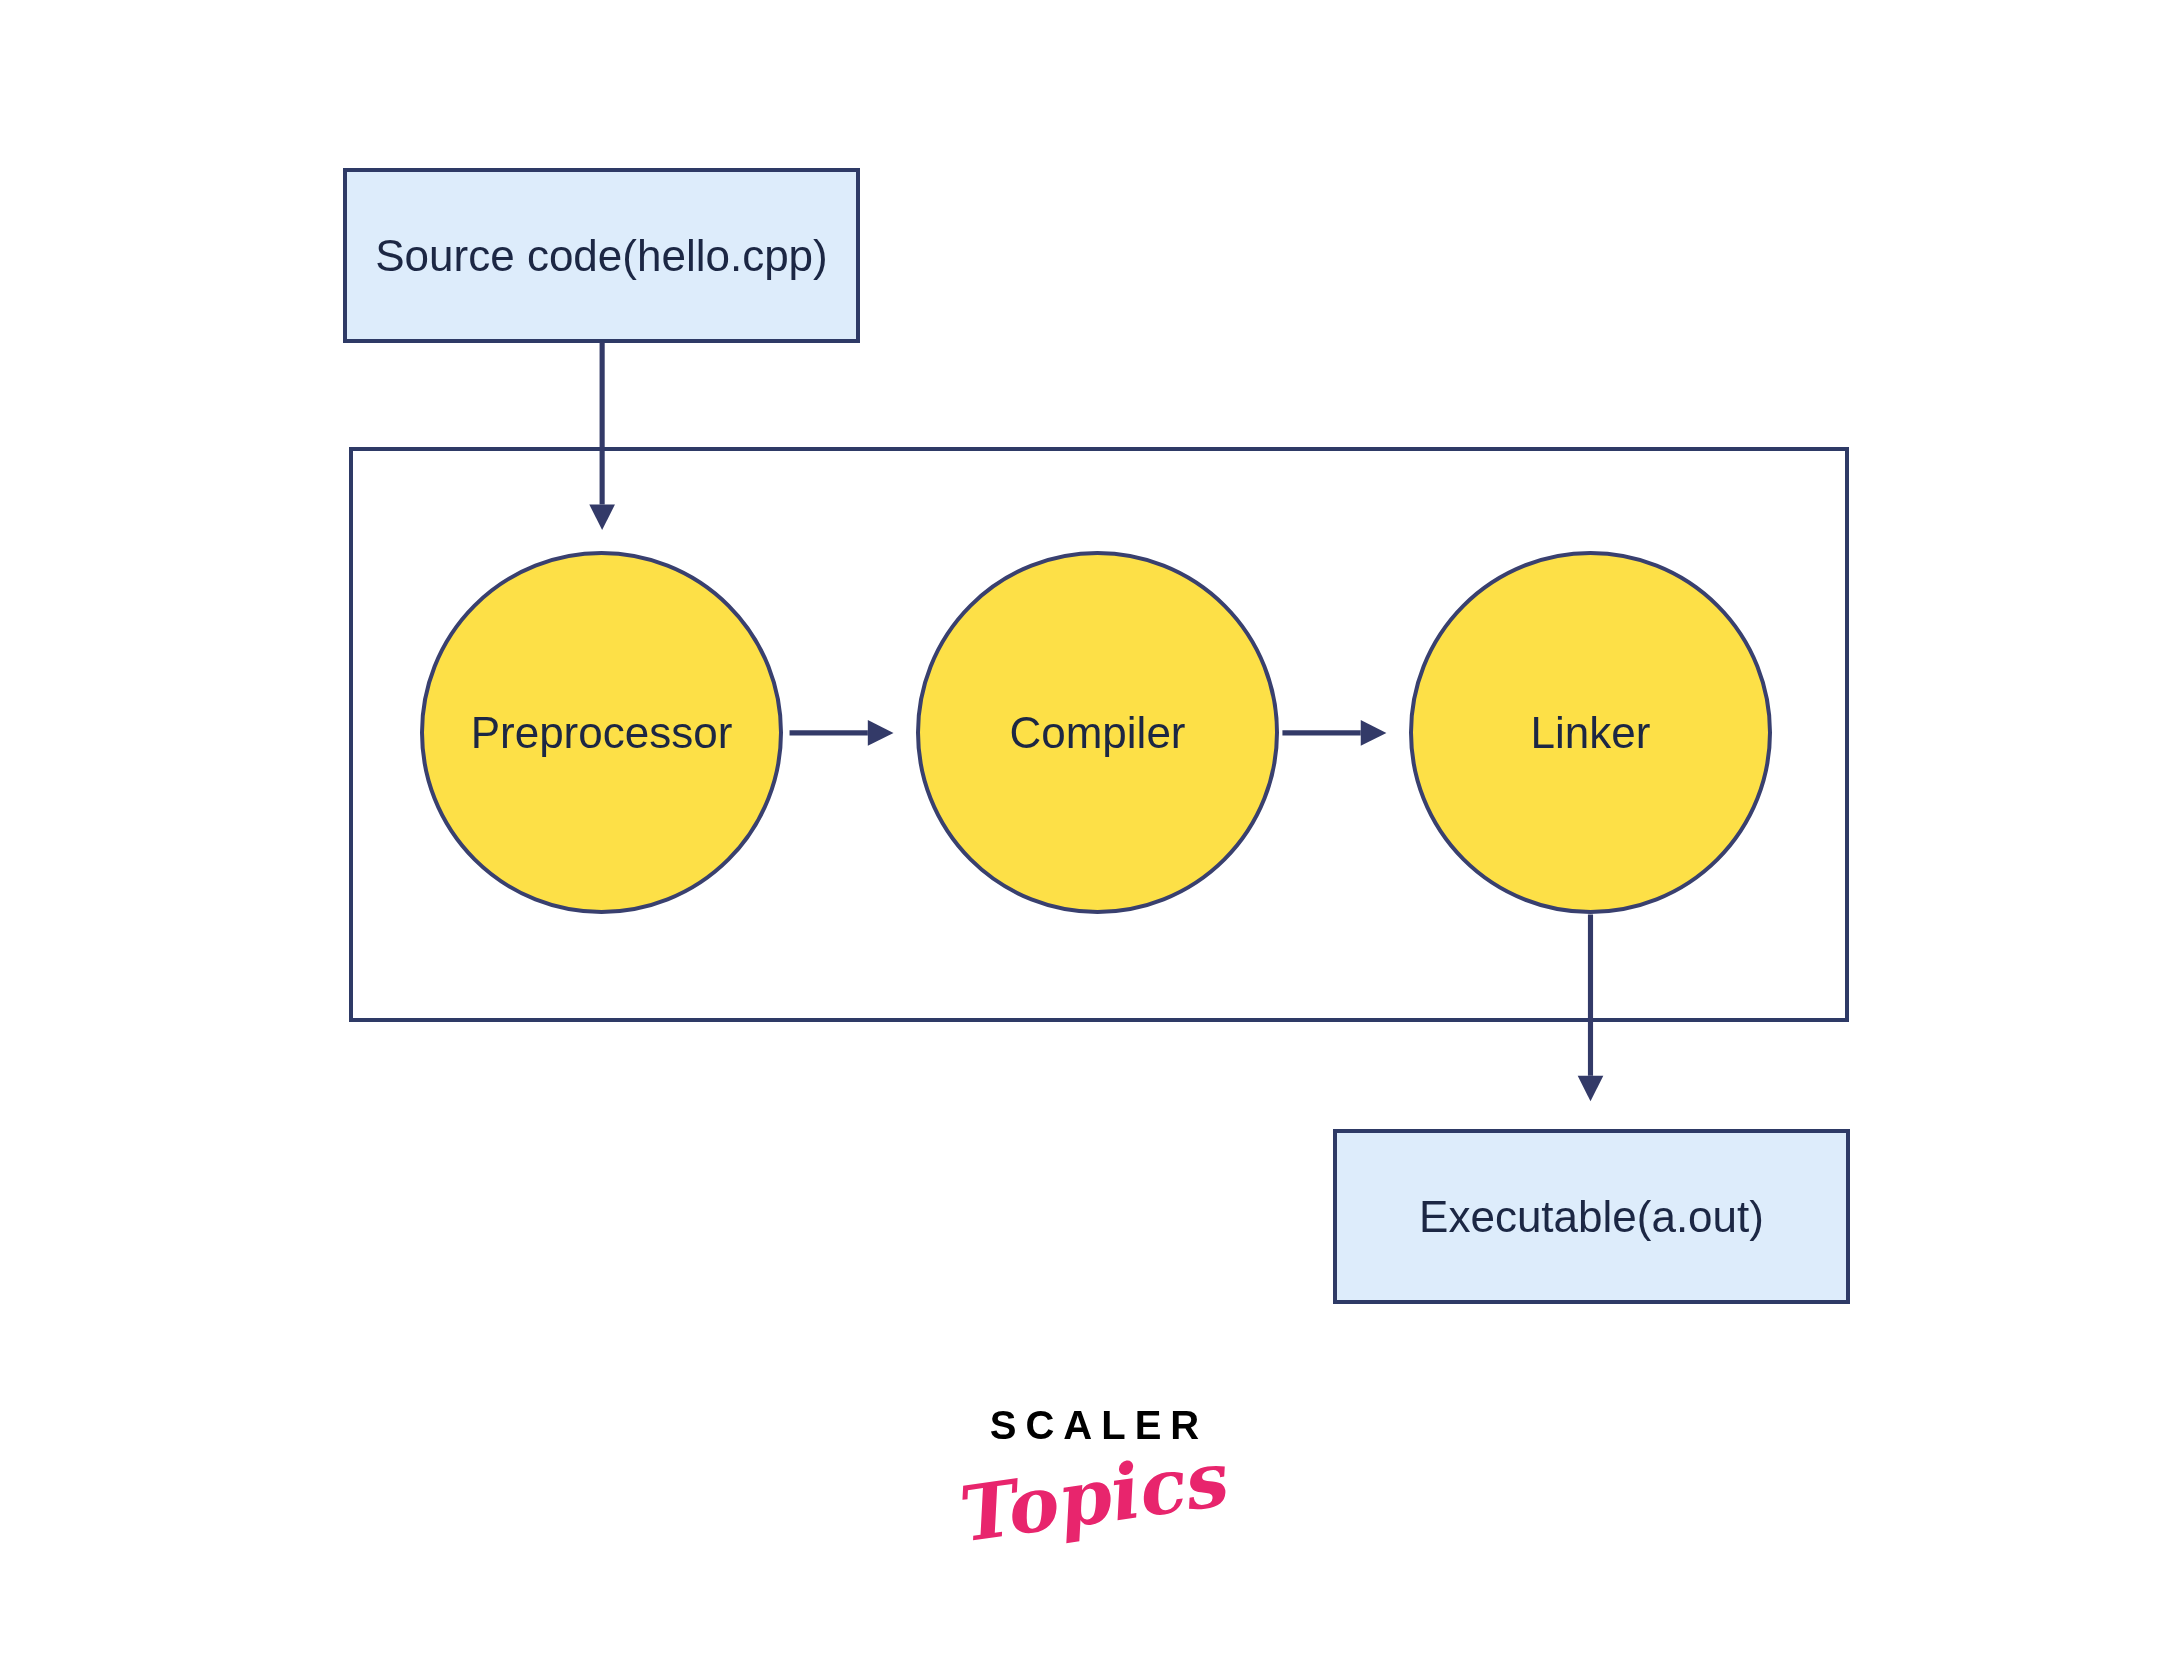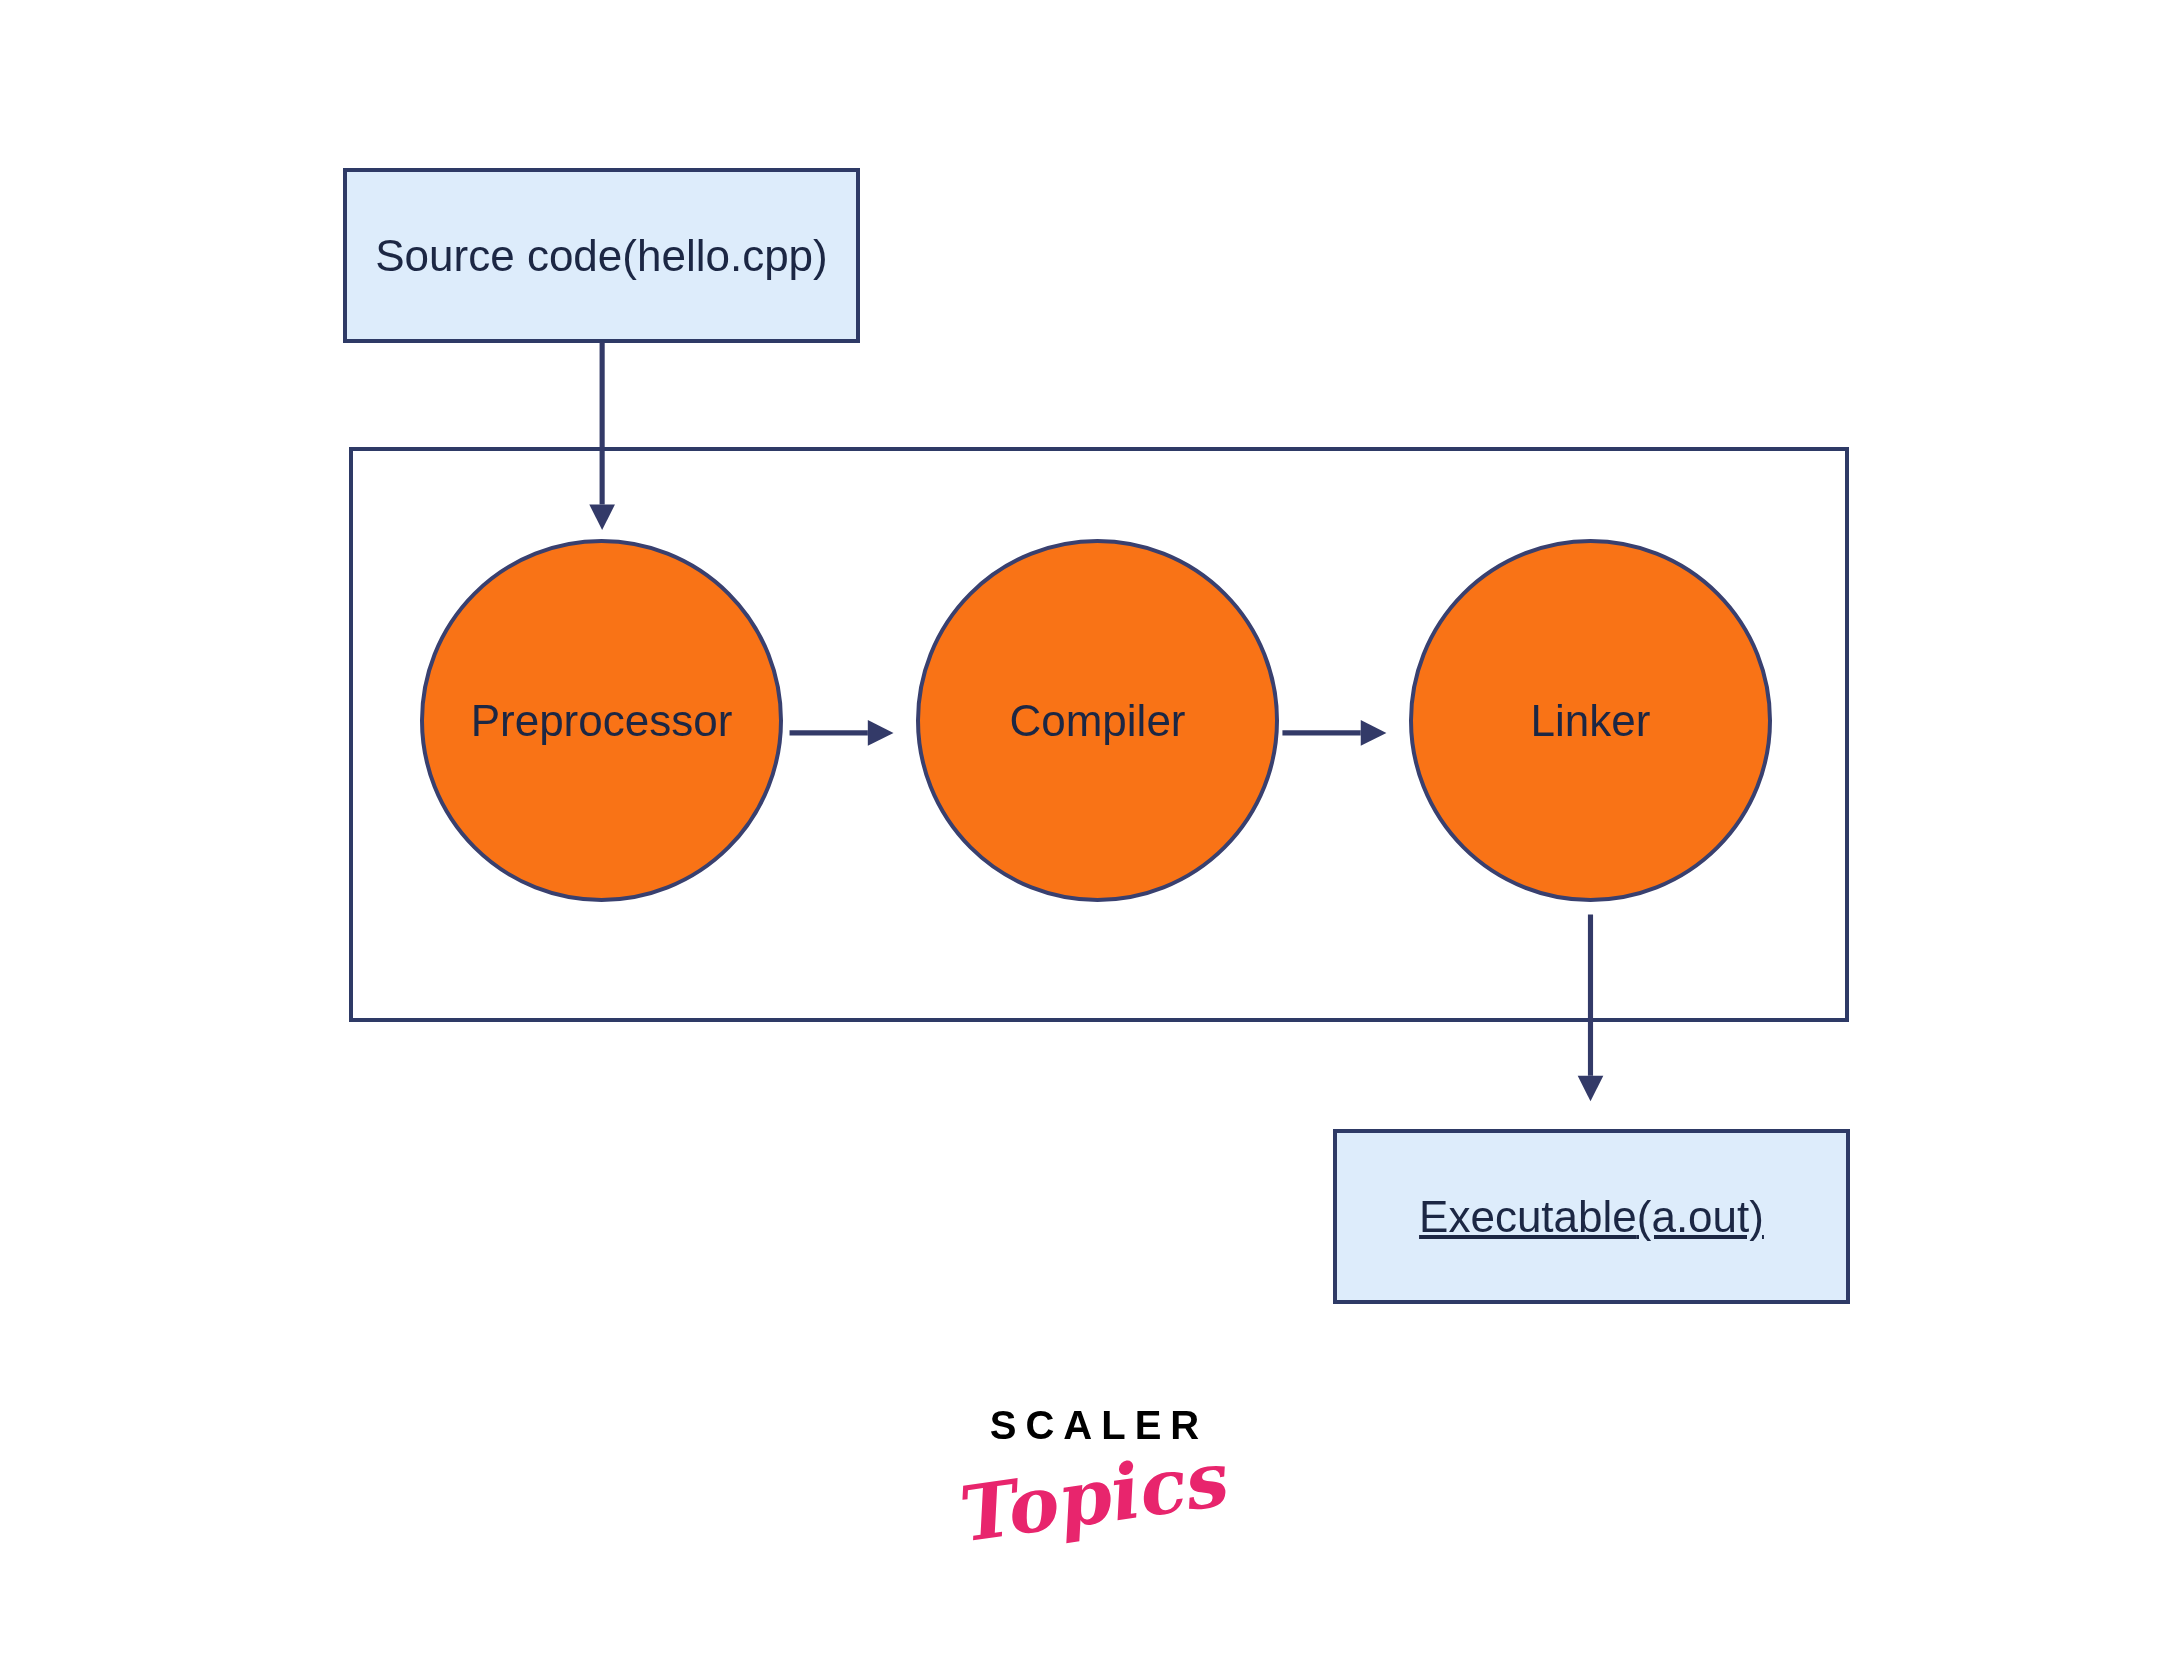--- a/index.html
+++ b/index.html
@@ -27,42 +27,42 @@
     display: flex;
     flex-direction: row;
     align-items: center;
     justify-content: center;
     color: #1c2744;
     font-size: 44px;
     line-height: 65px;
     text-align: center;
   }
   .io-box.source { left: 343px; top: 168px; }
-  .io-box.output { left: 1333px; top: 1129px; text-decoration: underline; }
+  .io-box.output { left: 1333px; top: 1129px; }
 
   
   .pipeline-rect {
     position: absolute;
     left: 349px;
     top: 447px;
     width: 1500px;
     height: 575px;
     border: 4.5px solid #2e3a66;
     box-sizing: border-box;
     background: transparent;
   }
 
   
   .stage-circle {
     position: absolute;
-    top: 539px;
+    top: 551px;
     width: 363px;
     height: 363px;
     border-radius: 50%;
-    background: #f97316;
+    background: #fde047;
     border: 4.5px solid #39406f;
     box-sizing: border-box;
     display: flex;
     align-items: center;
     justify-content: center;
     color: #1c2744;
     font-size: 44px;
     text-align: center;
   }
   .stage-circle.preprocessor { left: 420px; }

